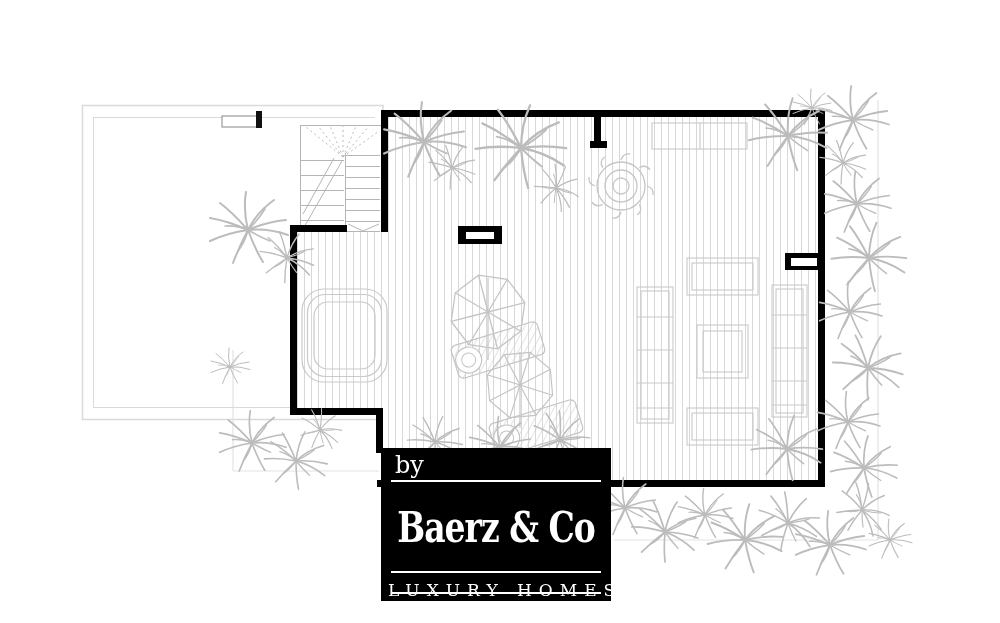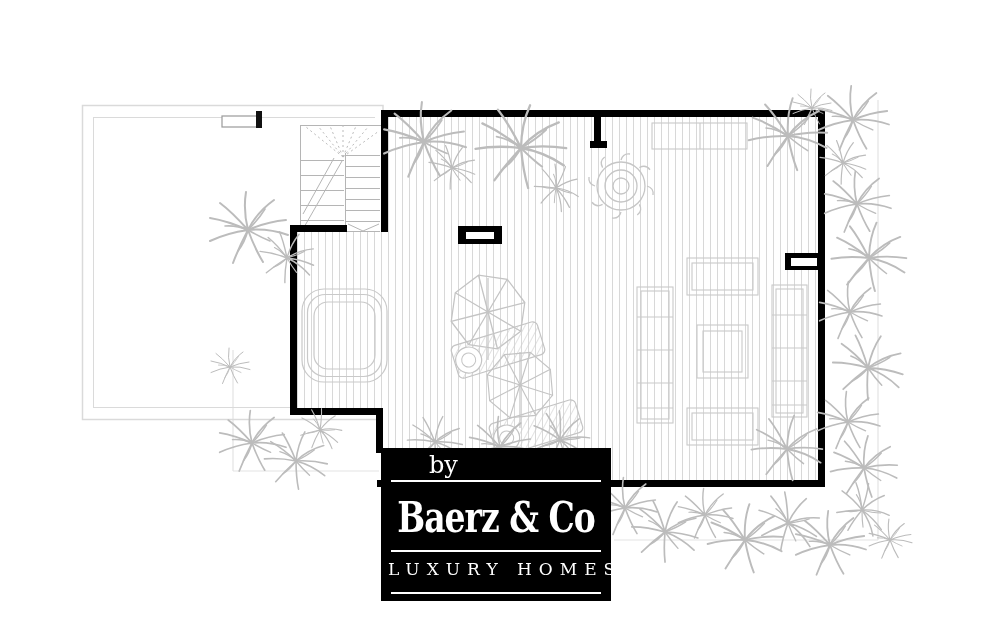--- a/index.html
+++ b/index.html
@@ -4,29 +4,29 @@
 <style>
   html,body{margin:0;padding:0;}
   body{background:#ffffff;font-family:"DejaVu Serif","Liberation Serif",serif;}
   .canvas{position:relative;width:1000px;height:623px;background:var(--background,#ffffff);overflow:hidden;}
   .plan-svg{position:absolute;left:0;top:0;}
   .logo-box{
     position:absolute;left:381px;top:448px;width:230px;height:153px;
     background:var(--logo_bg,#000000);color:var(--logo_fg,#ffffff);
     display:flex;flex-direction:column;box-sizing:border-box;
   }
-  .logo-by{margin:3px 0 0 48px;font-size:24px;line-height:29px;height:29px;}
+  .logo-by{margin:3px 0 0 14px;font-size:24px;line-height:29px;height:29px;}
   .logo-rule{height:2px;background:var(--logo_fg,#ffffff);margin:0 10px;flex:0 0 auto;}
   .logo-name{
     flex:1 1 auto;display:flex;align-items:center;justify-content:center;
     font-size:33px;font-weight:bold;white-space:nowrap;
     transform:scaleY(1.32);letter-spacing:-1px;
   }
   .logo-tagline{
-    height:40px;line-height:34px;text-align:center;
+    height:19px;line-height:34px;text-align:center;
     font-size:17px;letter-spacing:7px;padding-left:7px;white-space:nowrap;
   }
   .logo-rule.bottom{margin-bottom:7px;}
 </style>
 </head>
 <body>
 
 <div class="canvas">
 
   <svg class="plan-svg" width="1000" height="623" viewBox="0 0 1000 623">

